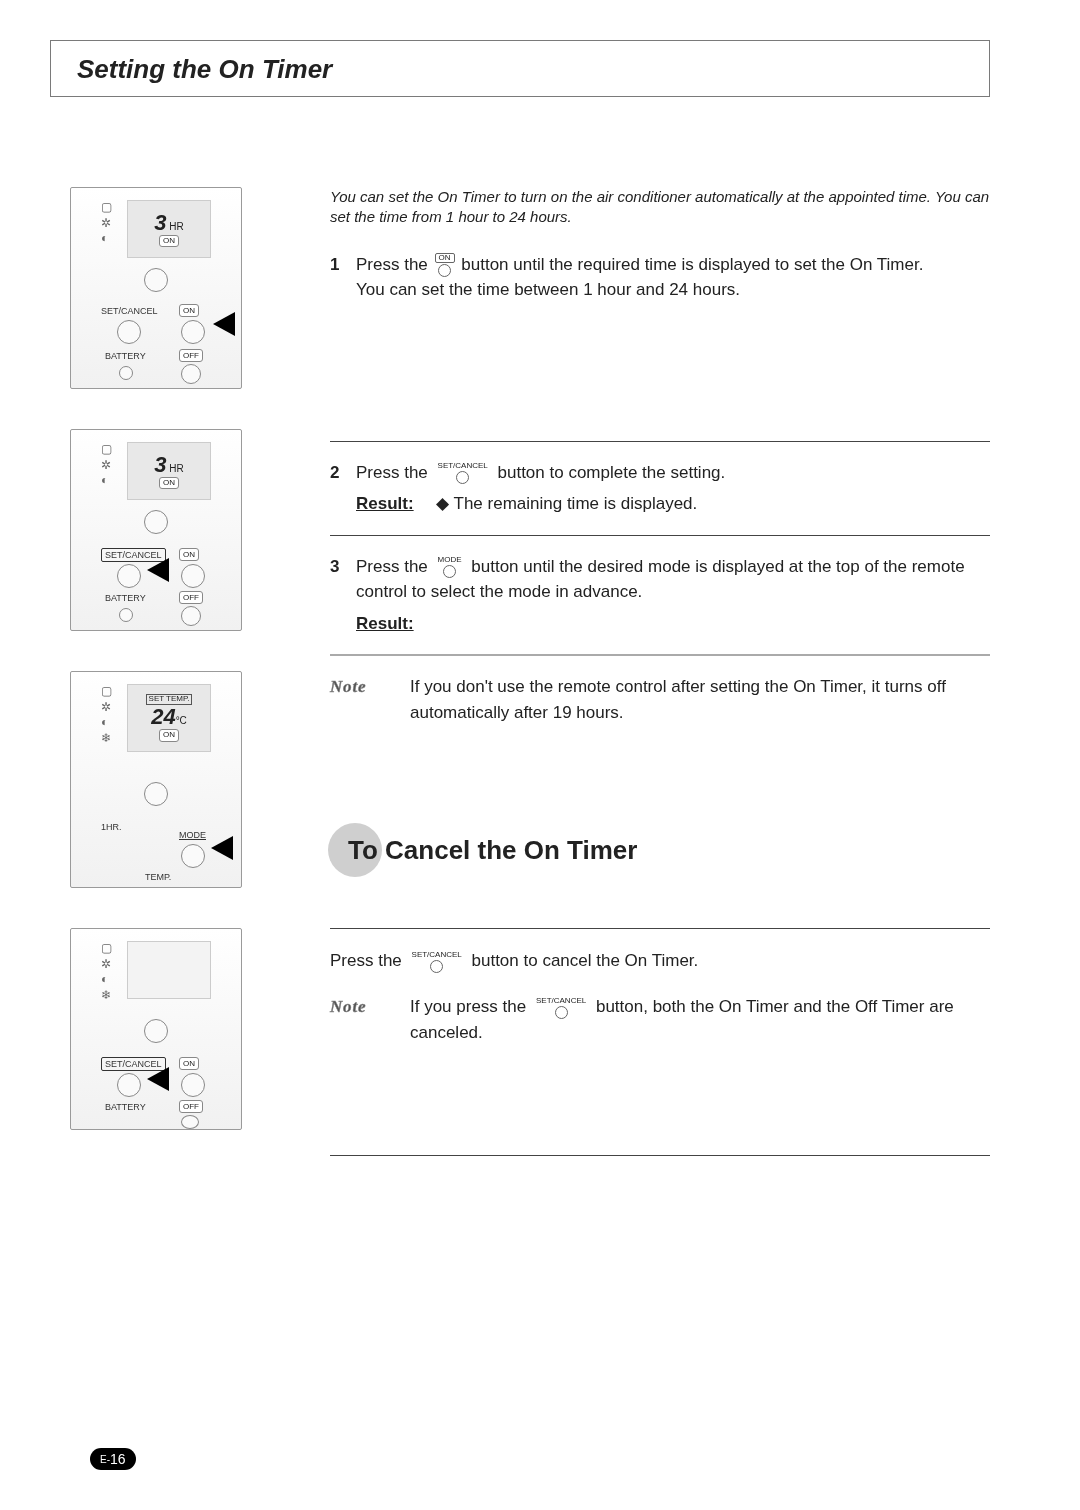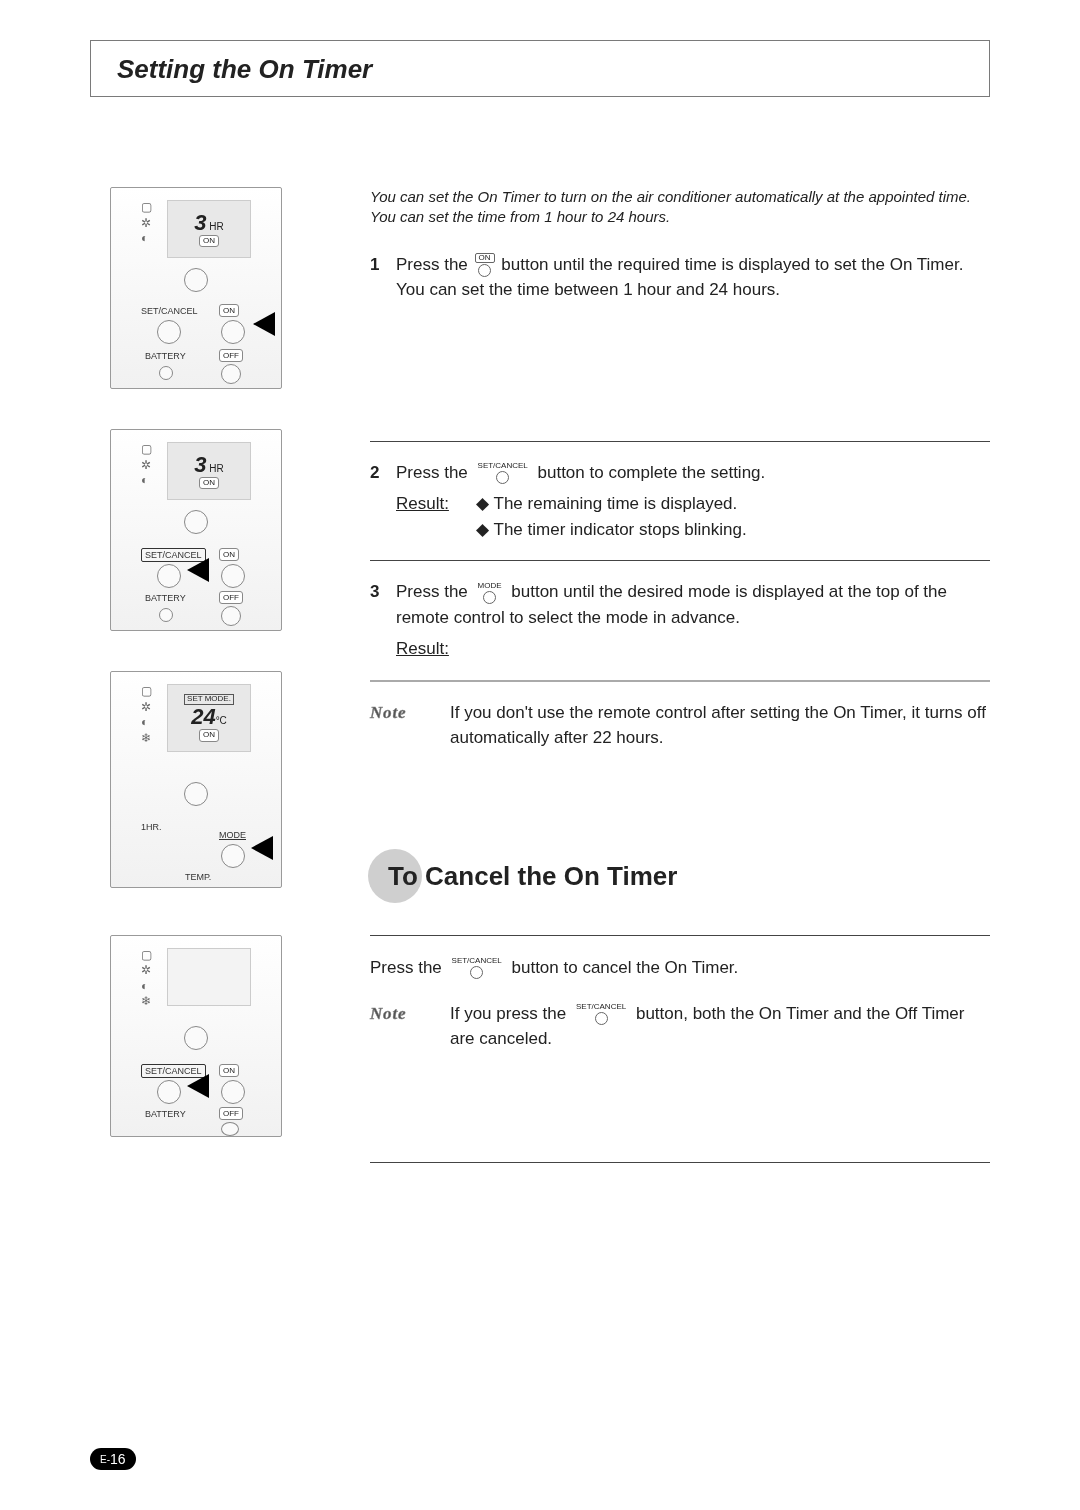--- a/index.html
+++ b/index.html
@@ -6,21 +6,21 @@
     margin: 0;
     padding: 0;
     background: #fff;
     font-family: Arial, Helvetica, sans-serif;
     color: #222;
   }
   .page {
     width: 1080px;
     height: 1510px;
     box-sizing: border-box;
-    padding: 40px 90px 10px 90px;
+    padding: 40px 90px 10px 50px;
     position: relative;
   }
 
   
   .title-block {
     border: 1px solid #7a7a7a;
     height: 55px;
     display: flex;
     align-items: center;
     position: relative;
@@ -157,20 +157,21 @@
     border-top: 1px solid #444;
     margin: 18px 0;
   }
   .result-row {
     display: flex;
     margin-top: 6px;
   }
   .result-lbl {
     text-decoration: underline;
     flex: 0 0 80px;
+    font-weight: bold;
   }
   .bullets {
     margin: 0;
     padding: 0;
     list-style: none;
     flex: 1;
   }
   .bullets li::before {
     content: "◆ ";
   }
@@ -269,21 +270,21 @@
         <span class="lbl" style="left:34px; top:163px;">BATTERY</span>
         <div class="chip" style="left:108px; top:161px;">OFF</div>
         <div class="btn" style="left:110px; top:176px; width:18px; height:18px;"></div>
         <div class="btn" style="left:48px; top:178px; width:12px; height:12px;"></div>
         <div class="ptr" style="left:76px; top:128px;"></div>
       </div>
 
       <div class="remote" style="height:215px;">
         <div class="icons-col">▢<br>✲<br>◐<br>❄</div>
         <div class="screen" style="height:66px;">
-          <div style="font-size:8px; border:1px solid #555; padding:0 2px;">SET MODE.</div>
+          <div style="font-size:8px; border:1px solid #555; padding:0 2px;">SET TEMP.</div>
           <div><span class="big">24</span><span>°C</span></div>
           <div class="chip" style="position:static;">ON</div>
         </div>
         <div class="btn" style="left:73px; top:110px;"></div>
         <span class="lbl" style="left:30px; top:150px;">1HR.</span>
         <span class="lbl" style="left:108px; top:158px; text-decoration:underline;">MODE</span>
         <div class="btn" style="left:110px; top:172px;"></div>
         <span class="lbl" style="left:74px; top:200px;">TEMP.</span>
         <div class="ptr" style="left:140px; top:164px;"></div>
       </div>
@@ -315,21 +316,20 @@
           <span>Press the</span>
           <span class="inline-btn">
             <span class="top noborder">SET/CANCEL</span>
             <span class="circ"></span>
           </span>
           <span>button to complete the setting.</span>
           <div class="result-row">
             <div class="result-lbl">Result:</div>
             <ul class="bullets">
               <li>The remaining time is displayed.</li>
-              <li>The timer indicator stops blinking.</li>
             </ul>
           </div>
         </div>
       </div>
 
       <div class="rule"></div>
 
       <div class="step">
         <div class="num">3</div>
         <div class="txt">
@@ -342,21 +342,21 @@
           <div class="result-row">
             <div class="result-lbl">Result:</div>
           </div>
         </div>
       </div>
 
       <div class="rule" style="border-top-width:2px; border-color:#aaa;"></div>
 
       <div class="note-row">
         <div class="note-lbl">Note</div>
-        <div style="flex:1;">If you don't use the remote control after setting the On Timer, it turns off automatically after 22 hours.</div>
+        <div style="flex:1;">If you don't use the remote control after setting the On Timer, it turns off automatically after 19 hours.</div>
       </div>
 
       <div class="subhead">
         <div class="circ-bg"></div>
         <div class="tx">To Cancel the On Timer</div>
       </div>
 
     </div>
   </div>
 

